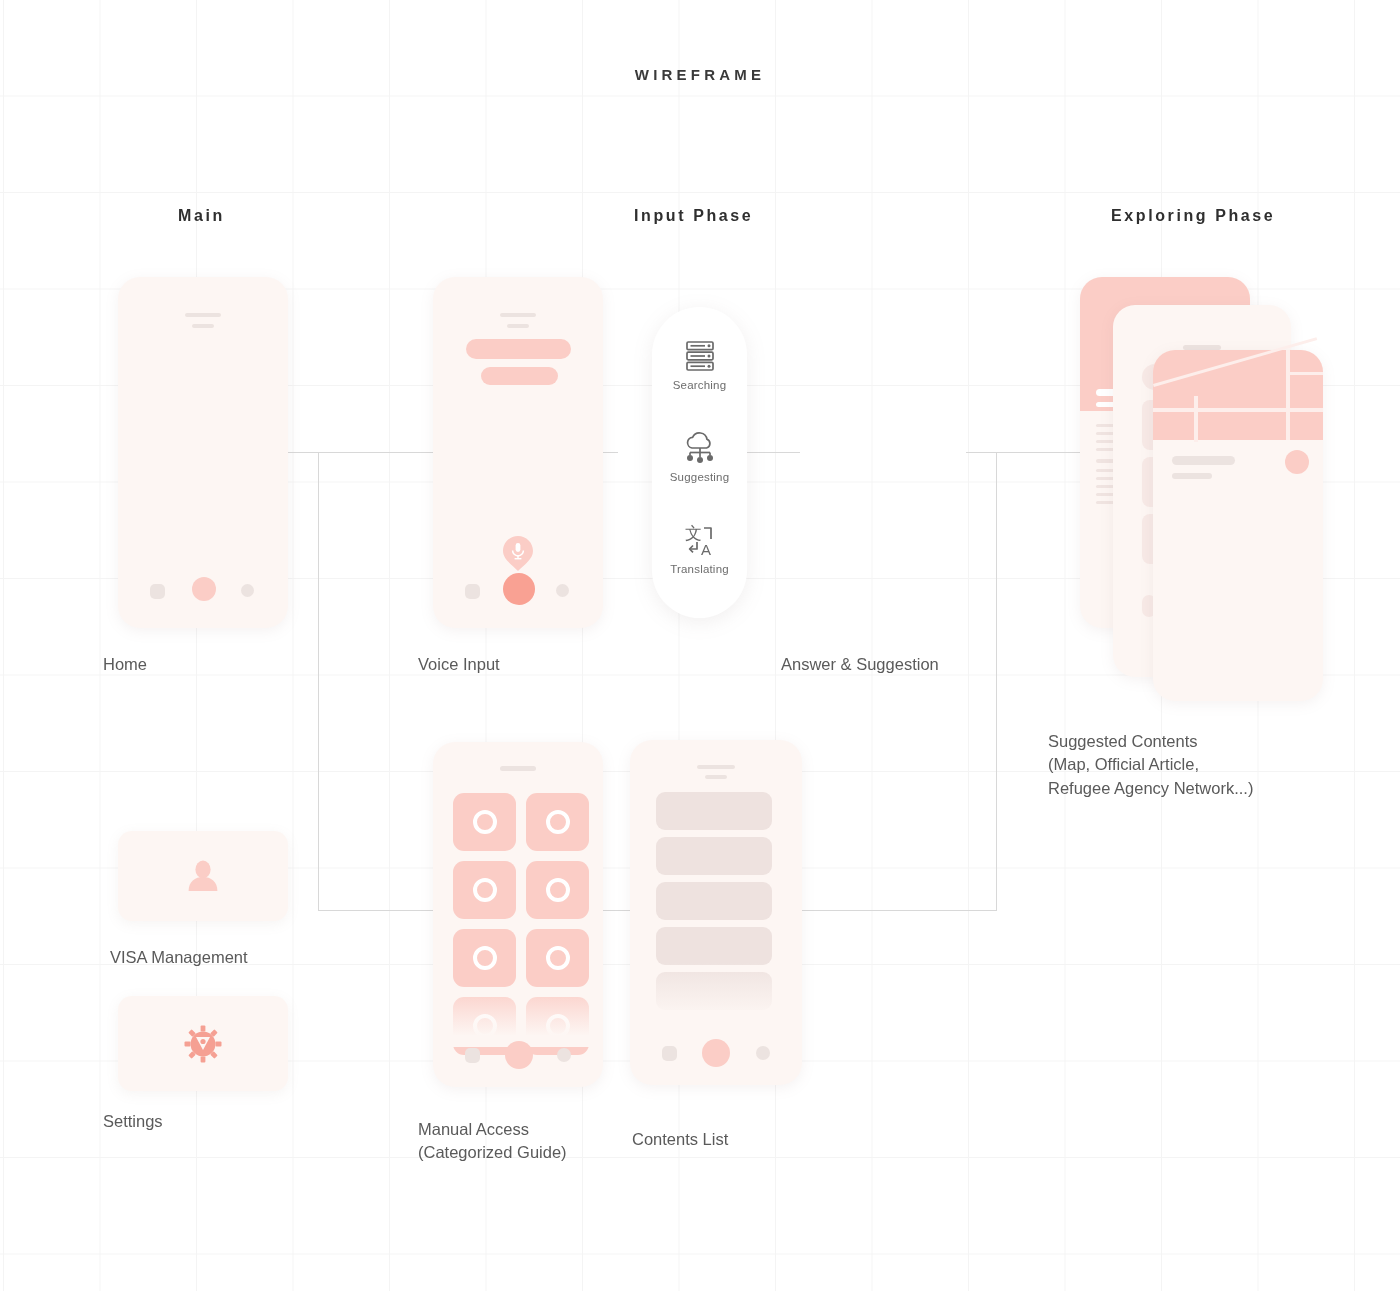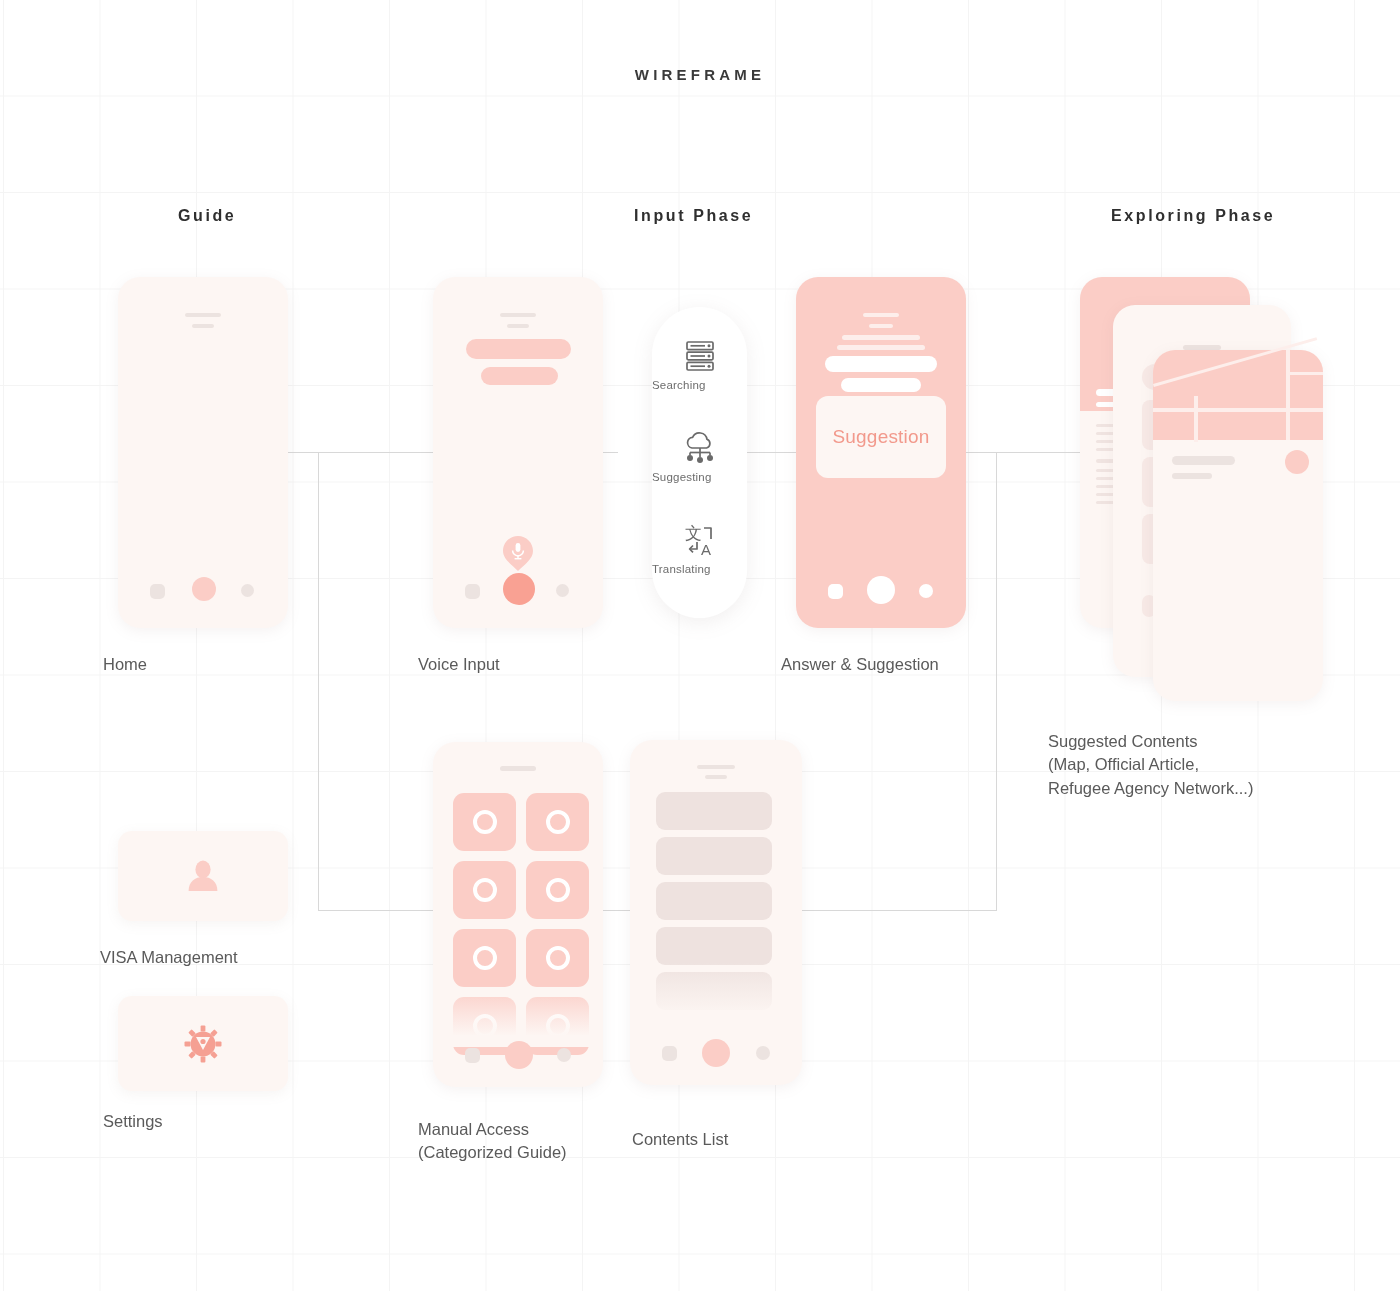--- a/index.html
+++ b/index.html
@@ -68,21 +68,21 @@
   
   .bar { position: absolute; border-radius: 100px; }
 
   
   .pill {
     position: absolute;
     background: #ffffff;
     border-radius: 110px;
     box-shadow: 0 4px 20px rgba(150,130,130,0.13);
   }
-  .pill-item { position: absolute; width: 100%; text-align: left; }
+  .pill-item { position: absolute; width: 100%; text-align: center; }
   .pill-label {
     font-size: 11.5px; color: #6d6d6d; margin-top: 4px;
     letter-spacing: .2px;
   }
   .pill-icon { display: block; margin: 0 auto; }
 
   
   .sugg-card {
     position: absolute;
     background: #fdf6f3; border-radius: 12px;
@@ -123,21 +123,21 @@
   .pk-line { position: absolute; background: #ffffff; border-radius: 100px; }
   .ph-block { position: absolute; background: #f7e9e6; border-radius: 8px; }
 </style>
 </head>
 <body>
 
 <div id="canvas">
 
   <div class="wf-title">WIREFRAME</div>
 
-  <div class="col-head" style="left:178px">Guide</div>
+  <div class="col-head" style="left:178px">Main</div>
   <div class="col-head" style="left:634px">Input Phase</div>
   <div class="col-head" style="left:1111px">Exploring Phase</div>
 
   <div class="ln ln-h" style="left:288px;  top:452px; width:330px;"></div>
   <div class="ln ln-h" style="left:738px;  top:452px; width:62px;"></div>
   <div class="ln ln-h" style="left:966px;  top:452px; width:125px;"></div>
 
   <div class="ln ln-v" style="left:318px;  top:452px; height:459px;"></div>
   <div class="ln ln-v" style="left:996px;  top:452px; height:459px;"></div>
   <div class="ln ln-h" style="left:318px;  top:910px; width:678px;"></div>
@@ -214,37 +214,20 @@
         <text x="20" y="34" font-family="'Liberation Sans', sans-serif" font-size="15" fill="#6a6a6a">A</text>
         <path d="M23 7 h7 v7" fill="none" stroke="#6a6a6a" stroke-width="1.7" stroke-linejoin="round"></path>
         <path d="M30 14 v4" fill="none" stroke="#6a6a6a" stroke-width="1.7"></path>
         <path d="M16 21 v7 h-7" fill="none" stroke="#6a6a6a" stroke-width="1.7" stroke-linejoin="round"></path>
         <path d="M12 24.5 L8.6 28 L12 31.4" fill="none" stroke="#6a6a6a" stroke-width="1.7" stroke-linejoin="round"></path>
       </svg>
       <div class="pill-label">Translating</div>
     </div>
   </div>
 
-  <div class="phone pink" style="left:796px; top:277px; width:170px; height:351px;">
-    <div class="notch onpink" style="top:36px; width:36px; height:4px;"></div>
-    <div class="notch onpink" style="top:47px; width:24px; height:4px;"></div>
-
-    <div class="bar" style="left:46px; top:58px; width:78px;  height:5px; background:#fdeeeb;"></div>
-    <div class="bar" style="left:41px; top:68px; width:88px;  height:5px; background:#fdeeeb;"></div>
-    <div class="bar" style="left:29px; top:79px; width:112px; height:16px; background:#ffffff;"></div>
-    <div class="bar" style="left:45px; top:101px; width:80px; height:14px; background:#ffffff;"></div>
-
-    <div class="sugg-card" style="left:20px; top:119px; width:130px; height:82px;">
-      <span class="sugg-text">Suggestion</span>
-    </div>
-
-    <div class="nav-sq" style="left:32px;  top:307px; width:15px; height:15px; background:#ffffff;"></div>
-    <div class="nav-ci" style="left:71px;  top:299px; width:28px; height:28px; background:#ffffff;"></div>
-    <div class="nav-ci" style="left:123px; top:307px; width:14px; height:14px; background:#ffffff;"></div>
-  </div>
   <div class="caption" style="left:781px; top:653px; width:200px;">Answer &amp; Suggestion</div>
 
   <div class="phone" style="left:1080px; top:277px; width:170px; height:351px; background:#fdf6f3;">
     <div style="position:absolute;left:0;top:0;width:170px;height:134px;background:#fbcdc6;border-radius:22px 22px 0 0;"></div>
     <div class="pk-line" style="left:16px; top:112px; width:38px; height:7px;"></div>
     <div class="pk-line" style="left:16px; top:125px; width:26px; height:5px;"></div>
     <div class="thin-line" style="left:16px; top:147px; width:34px; height:3px;"></div>
     <div class="thin-line" style="left:16px; top:155px; width:34px; height:3px;"></div>
     <div class="thin-line" style="left:16px; top:163px; width:34px; height:3px;"></div>
     <div class="thin-line" style="left:16px; top:171px; width:34px; height:3px;"></div>
@@ -281,21 +264,21 @@
   <div class="caption" style="left:1048px; top:730px; width:300px;">Suggested Contents
 (Map, Official Article,
 Refugee Agency Network...)</div>
 
   <div class="menu-card" style="left:118px; top:831px; width:170px; height:90px;">
     <svg width="36" height="36" viewBox="0 0 36 36">
       <ellipse cx="18" cy="11.5" rx="7.6" ry="9" fill="#fbcdc6"></ellipse>
       <path d="M3.6 33 C3.6 23.6 10 19 18 19 C26 19 32.4 23.6 32.4 33 Z" fill="#fbcdc6"></path>
     </svg>
   </div>
-  <div class="caption" style="left:100px; top:946px; width:200px;">VISA Management</div>
+  <div class="caption" style="left:110px; top:946px; width:200px;">VISA Management</div>
 
   <div class="menu-card" style="left:118px; top:996px; width:170px; height:95px;">
     <svg width="38" height="38" viewBox="0 0 38 38">
       <g fill="#f5a093">
         <circle cx="19" cy="19" r="12.5"></circle>
         <g>
           <rect x="16.6" y="0.5" width="4.8" height="6" rx="1"></rect>
           <rect x="16.6" y="31.5" width="4.8" height="6" rx="1"></rect>
           <rect x="0.5" y="16.6" width="6" height="4.8" rx="1"></rect>
           <rect x="31.5" y="16.6" width="6" height="4.8" rx="1"></rect>

